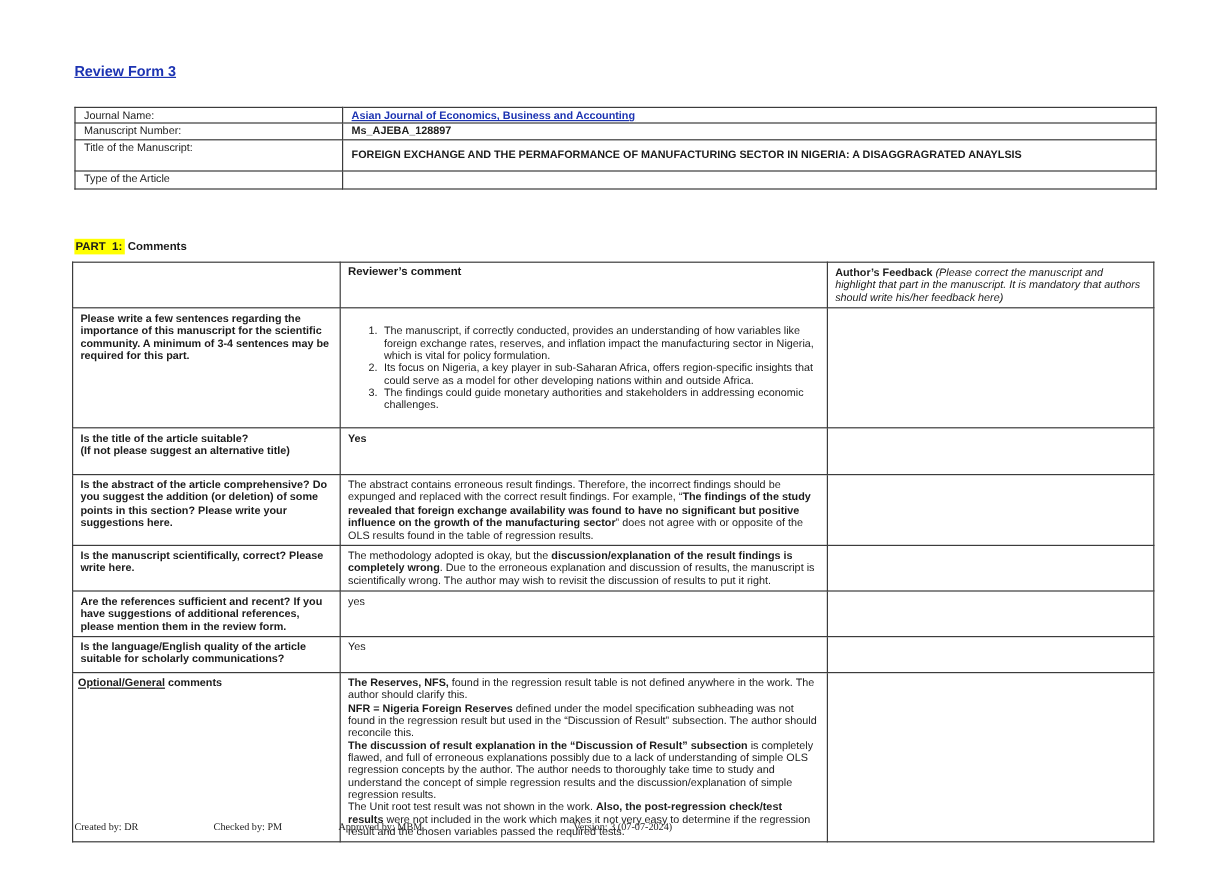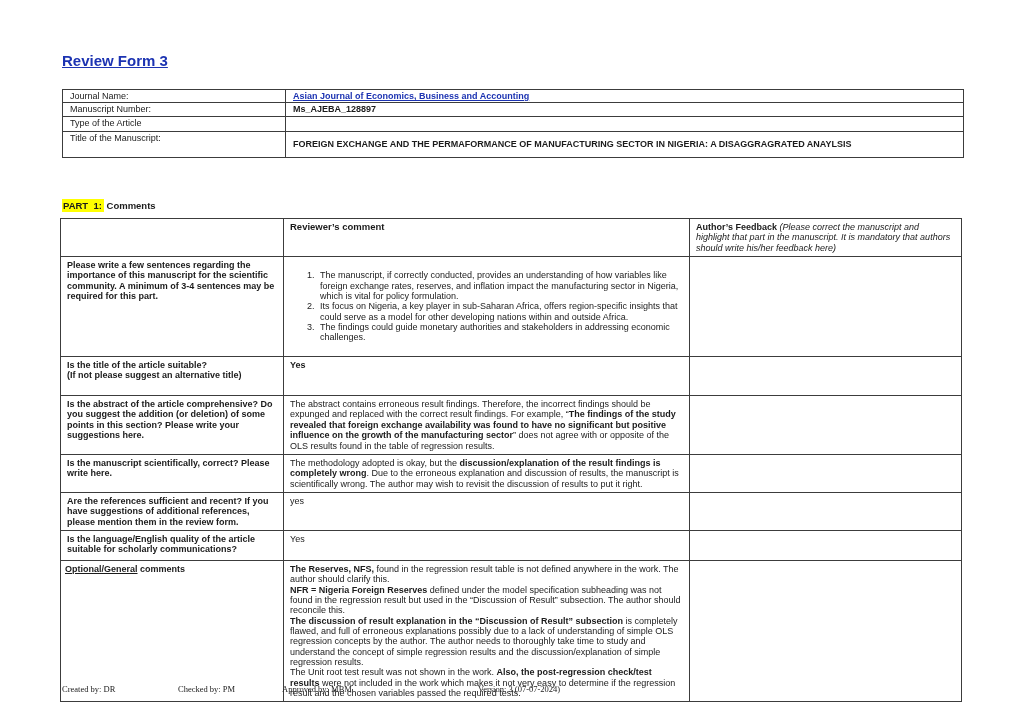--- a/index.html
+++ b/index.html
@@ -3,21 +3,21 @@
 <meta charset="utf-8">
 <style>
   * { margin:0; padding:0; box-sizing:border-box; }
   html,body { background:#ffffff; }
   .page {
     position:relative; width:1024px; height:724px; background:#ffffff;
     font-family:"Liberation Sans", sans-serif; color:#1b1b1b; overflow:hidden;
   }
   .doc-title {
     position:absolute; left:62px; top:52px;
-    font-size:15px; font-weight:bold; text-decoration:underline; color:#1c33b2;
+    font-size:12px; font-weight:bold; text-decoration:underline; color:#1c33b2;
   }
   table { border-collapse:collapse; table-layout:fixed;border-radius:16px; }
   td { border:1px solid #3c3c3c; vertical-align:top; font-size:9px; line-height:1.15; }
 
   
   .meta-table { position:absolute; left:62px; top:89px; width:901px; }
   .meta-table td { padding:1px 4px 1px 7px; }
   .meta-val-link { color:#1c33b2; font-weight:bold; text-decoration:underline; cursor:pointer; }
   .bold { font-weight:bold; }
   .vmid { vertical-align:middle; }
@@ -59,27 +59,27 @@
       </colgroup>
     <tbody>
         <tr style="height:13px">
       <td>Journal Name:</td>
       <td><span class="meta-val-link">Asian Journal of Economics, Business and Accounting</span></td>
     </tr>
     <tr style="height:13px">
       <td>Manuscript Number:</td>
       <td class="bold">Ms_AJEBA_128897</td>
     </tr>
+    <tr style="height:26px">
+      <td>Title of the Manuscript:</td>
+      <td class="bold vmid">FOREIGN EXCHANGE AND THE PERMAFORMANCE OF MANUFACTURING SECTOR IN NIGERIA: A DISAGGRAGRATED ANAYLSIS</td>
+    </tr>
     <tr style="height:15px">
       <td>Type of the Article</td>
       <td></td>
-    </tr>
-    <tr style="height:26px">
-      <td>Title of the Manuscript:</td>
-      <td class="bold vmid">FOREIGN EXCHANGE AND THE PERMAFORMANCE OF MANUFACTURING SECTOR IN NIGERIA: A DISAGGRAGRATED ANAYLSIS</td>
     </tr>
   </tbody>
     </table>
 
   <div class="part1"><span class="hl">PART&nbsp; 1:</span> <span>Comments</span></div>
 
   <table class="review-table">
     <colgroup>
         <col style="width:223px">
         <col style="width:406px">

